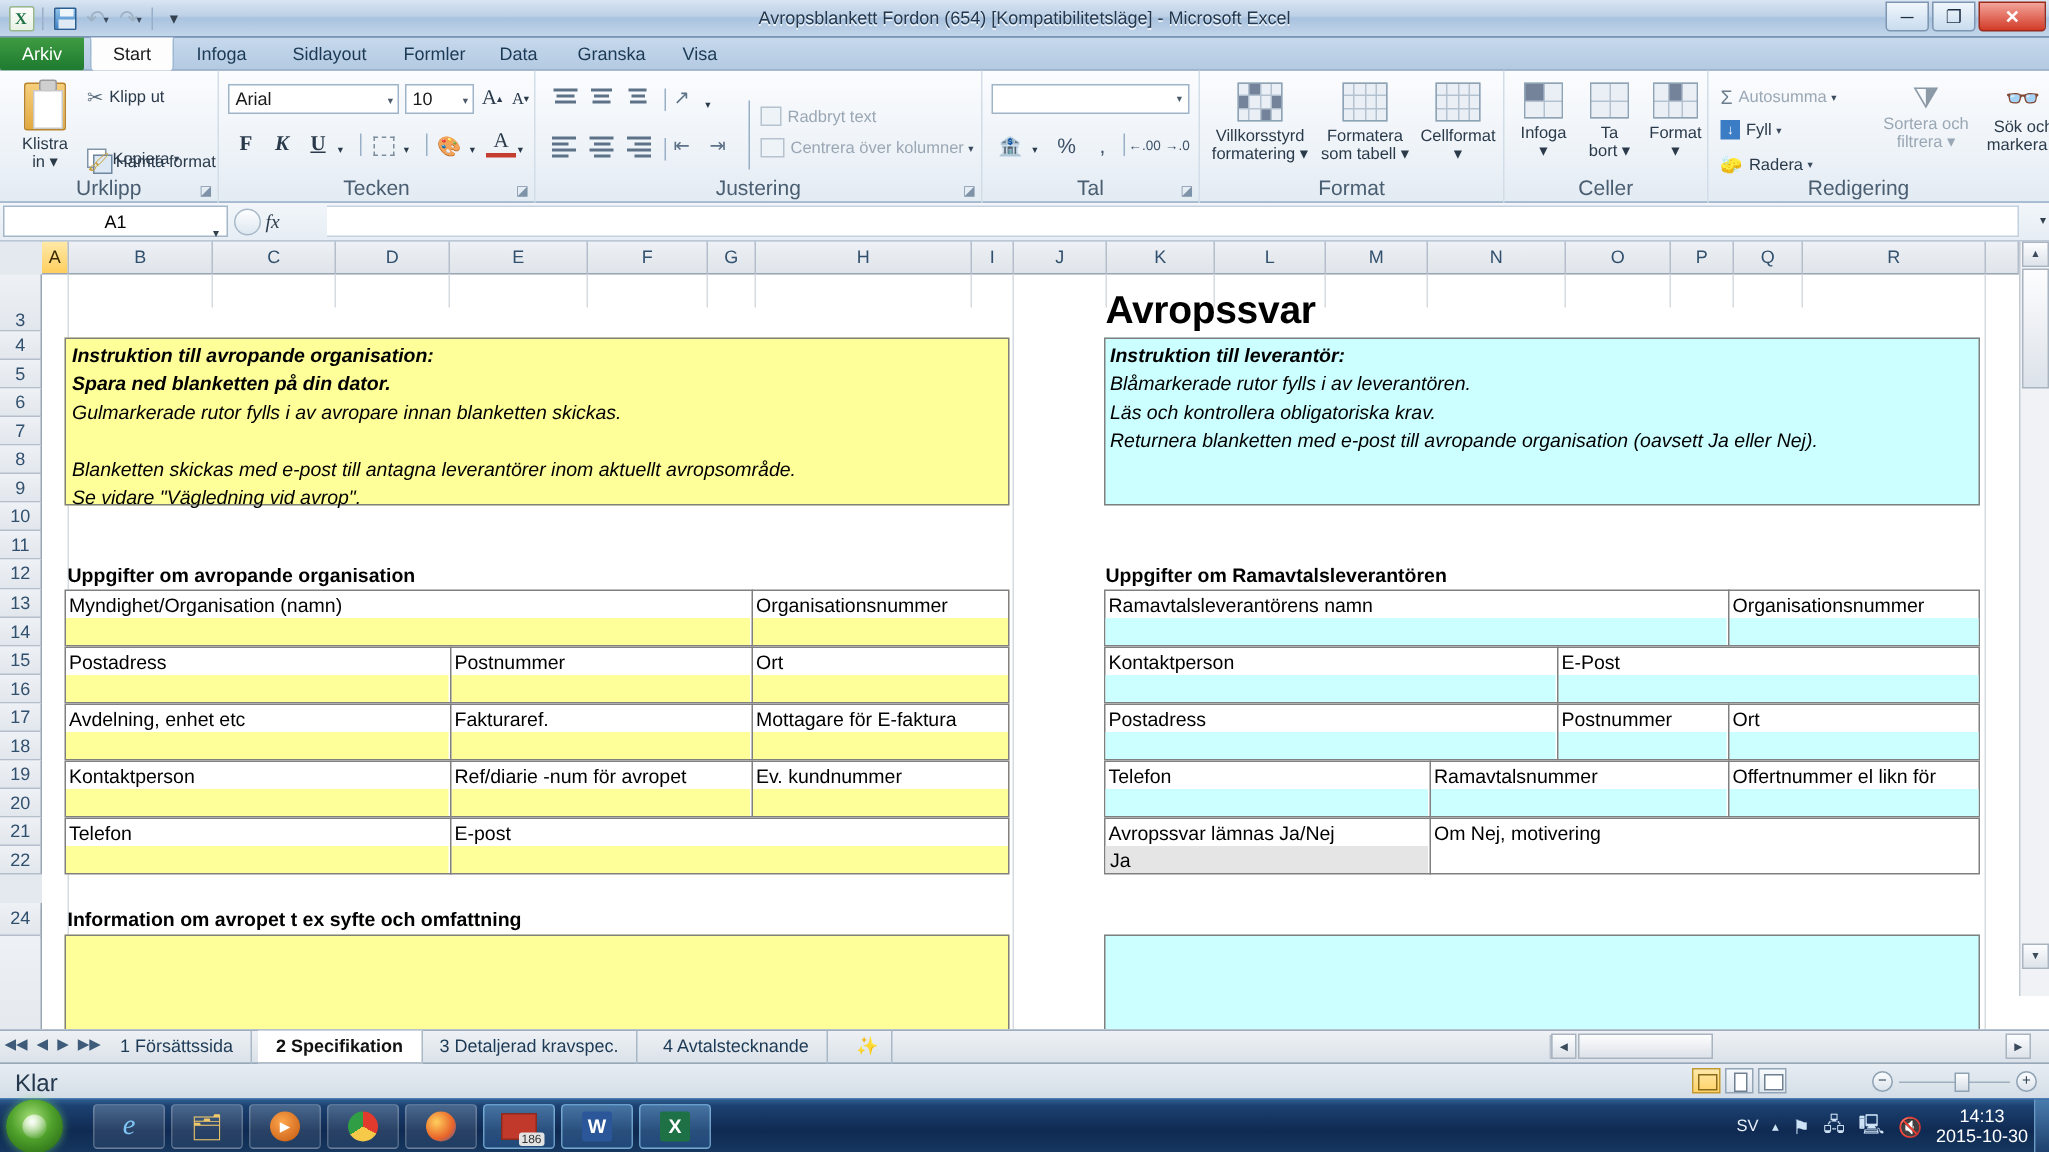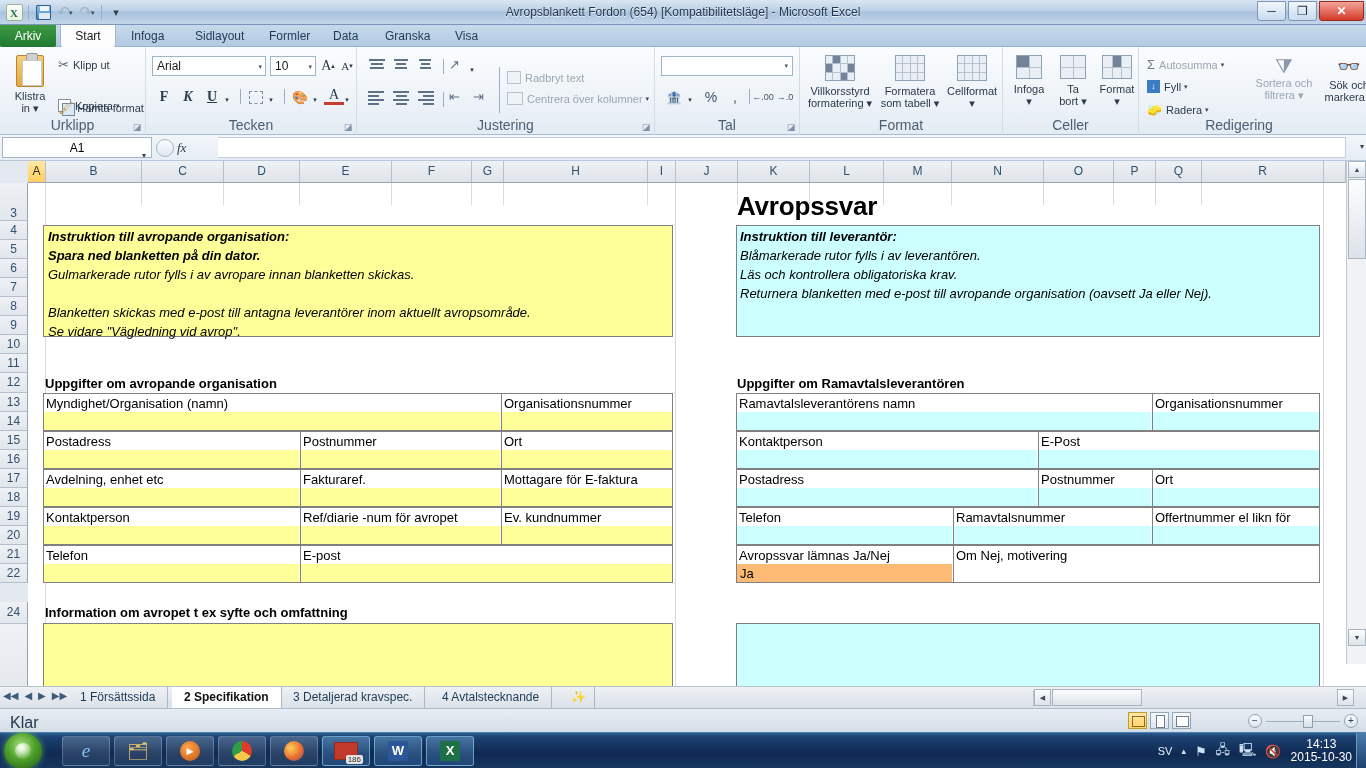--- a/index.html
+++ b/index.html
@@ -636,21 +636,21 @@
     <div class="bx" style="left:709px;top:343px;width:215px;height:18px;background:#ccffff;"></div>
     <div class="bx" style="left:926px;top:343px;width:197px;height:18px;background:#ccffff;"></div>
     <div class="bx" style="left:1125px;top:343px;width:166px;height:18px;background:#ccffff;"></div>
     <div class="gl" style="left:925px;top:324px;width:1px;height:38px;background:#808080;"></div>
     <div class="gl" style="left:1124px;top:324px;width:1px;height:38px;background:#808080;"></div>
     <div class="lbl" style="left:711px;top:328px;">Telefon</div>
     <div class="lbl" style="left:928px;top:328px;">Ramavtalsnummer</div>
     <div class="lbl" style="left:1127px;top:328px;">Offertnummer el likn för</div>
 
     <div class="bx bordered" style="left:708px;top:362px;width:584px;height:38px;background:#fff;"></div>
-    <div class="bx" style="left:709px;top:381px;width:215px;height:18px;background:#fdba74;">
+    <div class="bx" style="left:709px;top:381px;width:215px;height:18px;background:#e5e5e5;">
       <span class="lbl" style="left:3px;top:3px;">Ja</span>
     </div>
     <div class="gl" style="left:925px;top:362px;width:1px;height:38px;background:#808080;"></div>
     <div class="lbl" style="left:711px;top:366px;">Avropssvar lämnas Ja/Nej</div>
     <div class="lbl" style="left:928px;top:366px;">Om Nej, motivering</div>
 
     <div class="bx cyan bordered" style="left:708px;top:440px;width:584px;height:80px;">
       <span class="lbl" style="left:4px;top:3px;"></span>
     </div>
 

